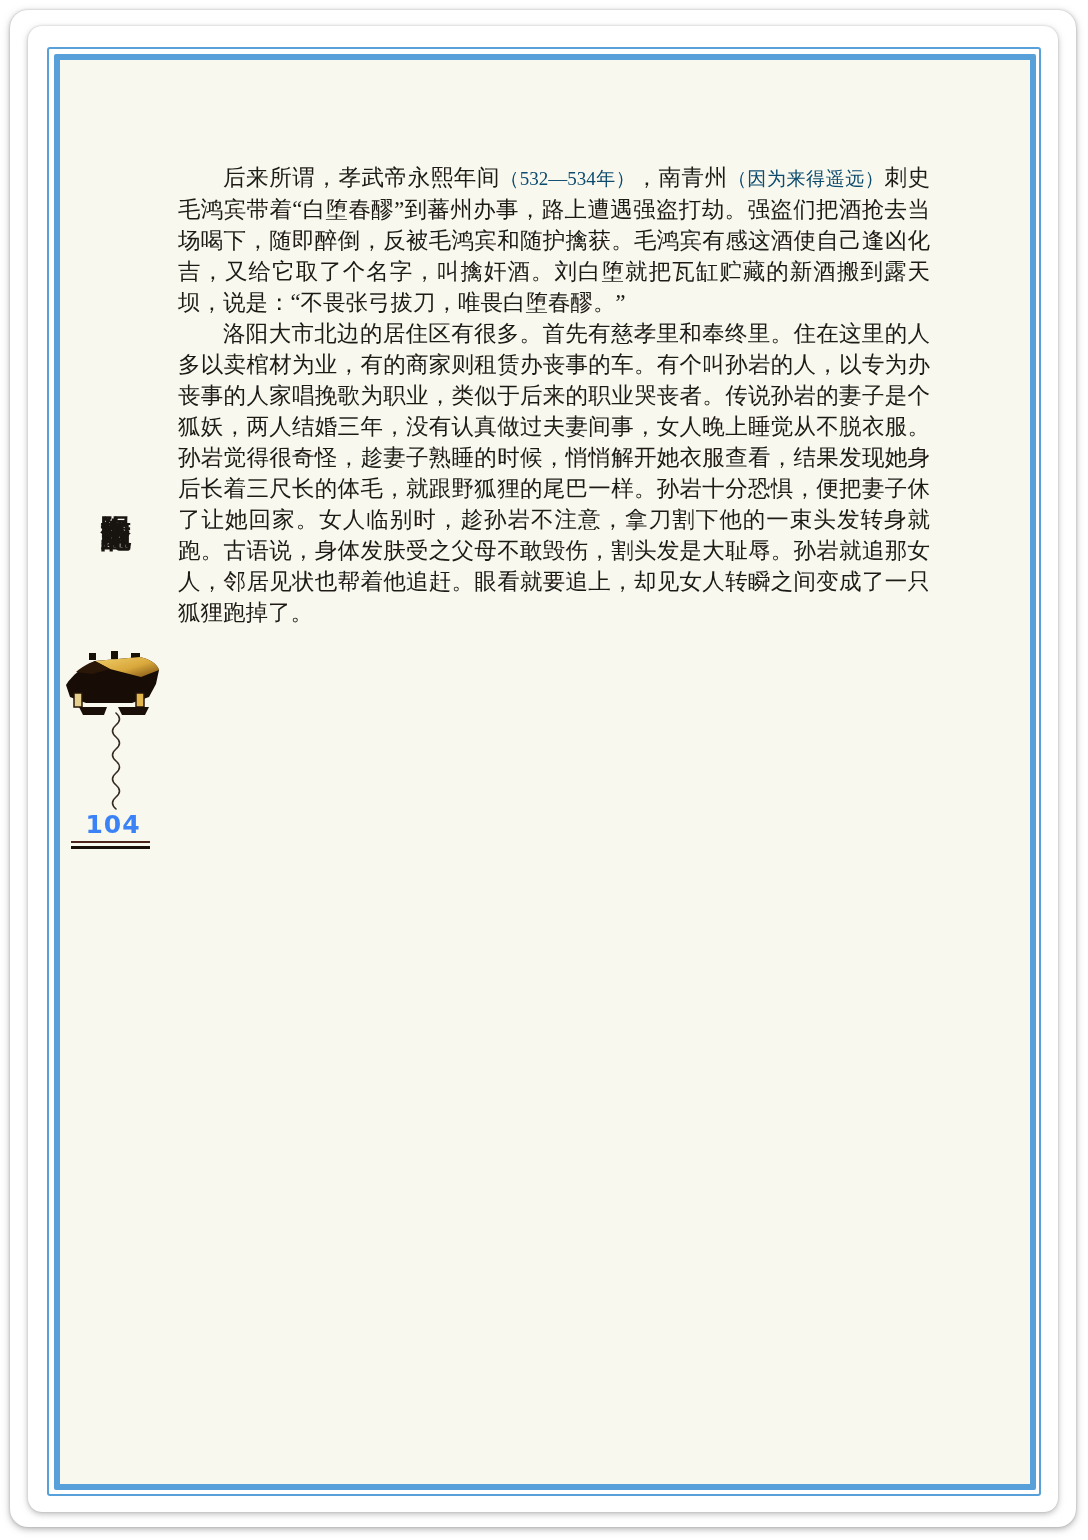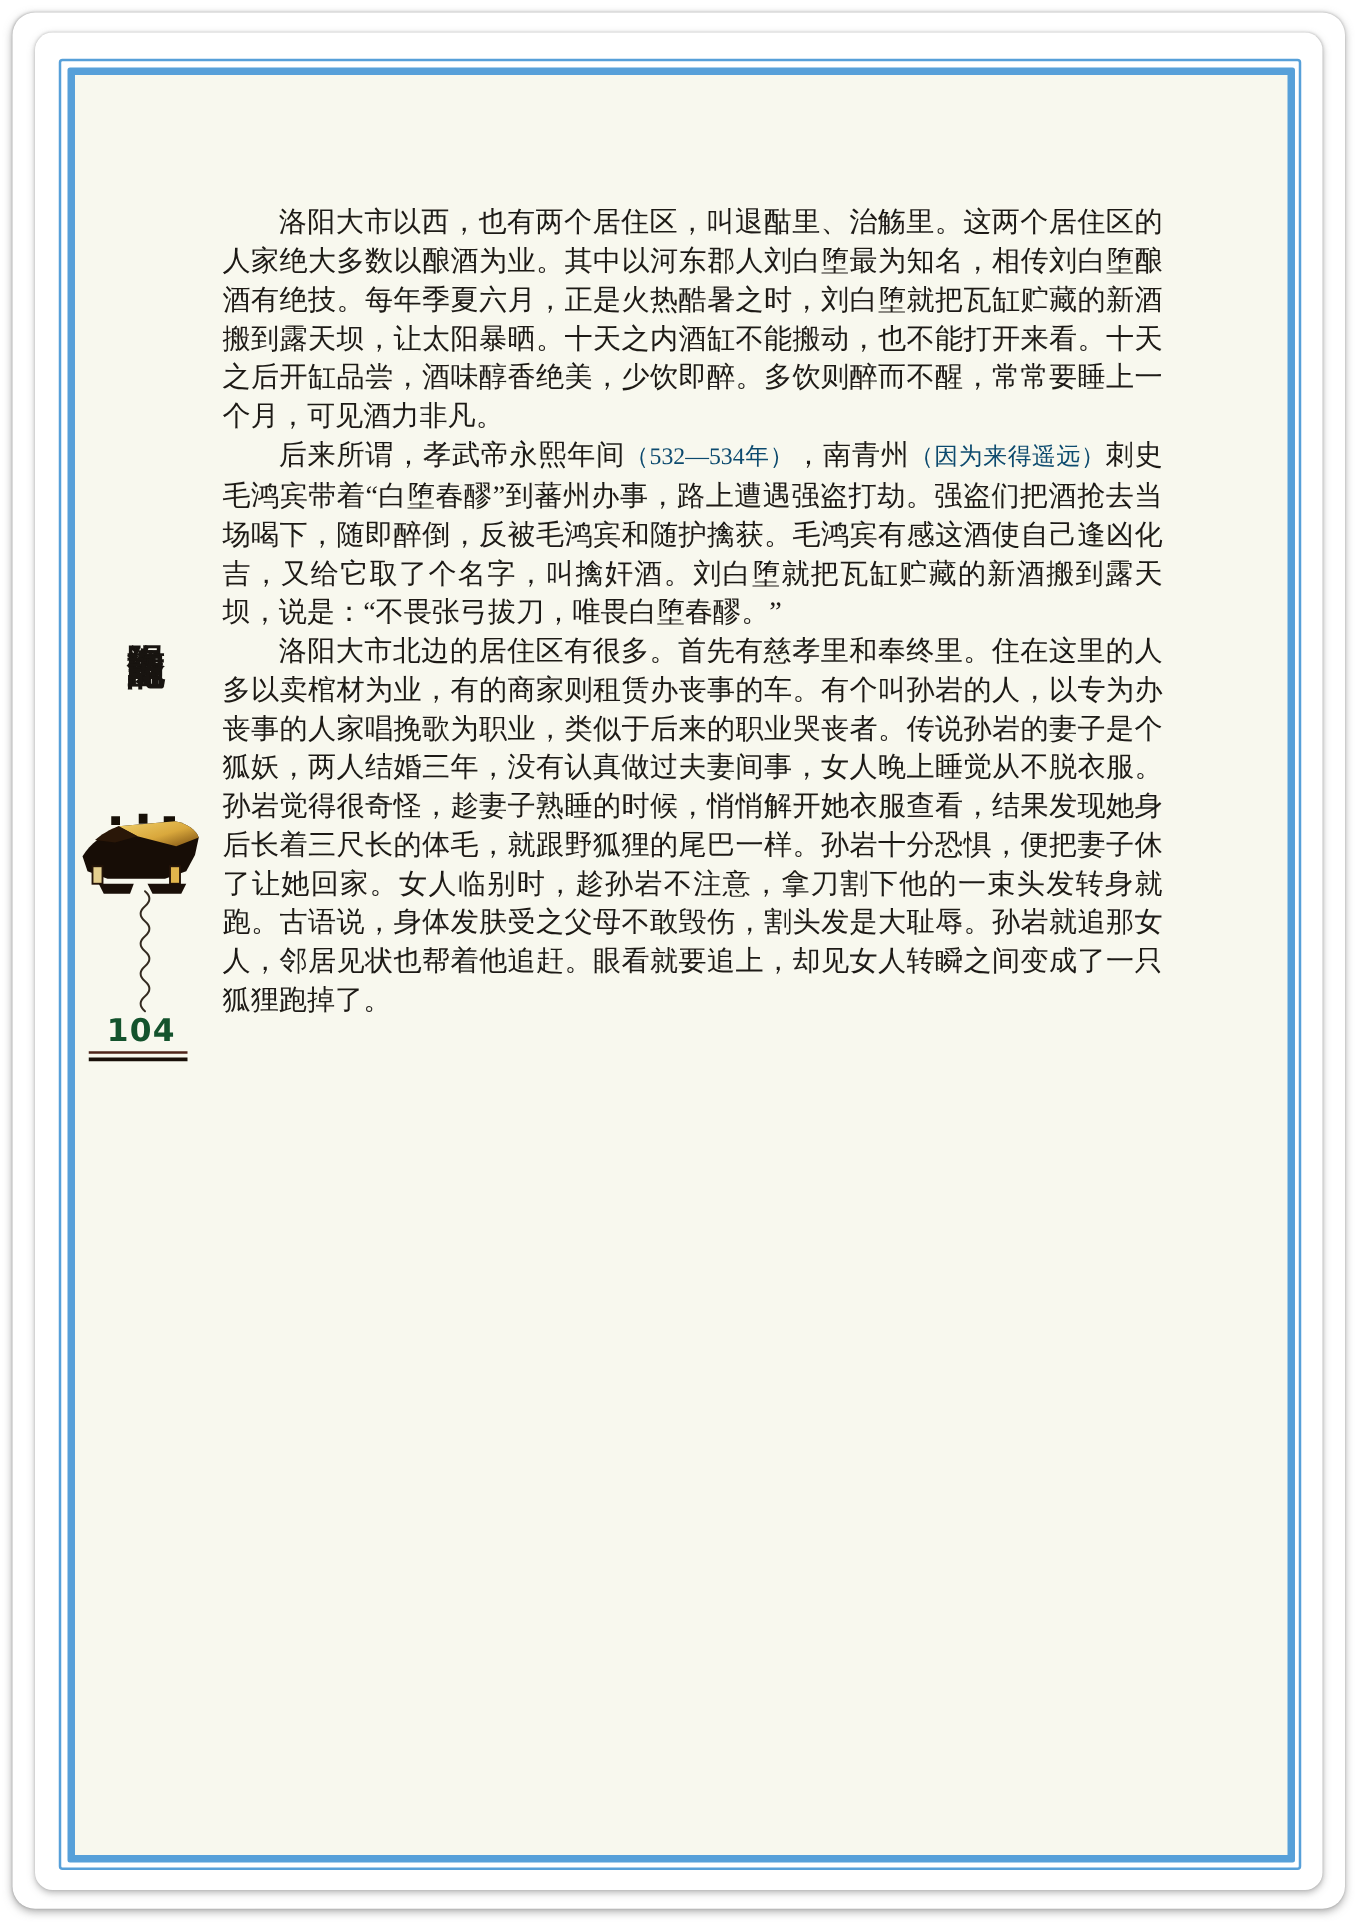--- a/index.html
+++ b/index.html
@@ -42,21 +42,21 @@
     writing-mode:vertical-rl; text-orientation:upright;
     font-size:30px; line-height:40px; letter-spacing:1px;
     font-weight:bold; color:#181410;
     font-family:"DejaVu Serif","Liberation Serif",serif;
   }
   .roof-svg { position:absolute; left:62px; top:650px; }
   .squiggle-svg { position:absolute; left:106px; top:710px; }
   .page-num {
     position:absolute; left:78px; top:810px; width:70px;
     text-align:center; font-family:"DejaVu Sans","Liberation Sans",sans-serif;
-    font-weight:bold; font-size:25px; letter-spacing:1px; color:#14532d;
+    font-weight:bold; font-size:25px; letter-spacing:1px; color:#3b82f6;
   }
   .double-rule {
     position:absolute; left:71px; top:841px; width:79px; height:8px;
     border-top:2px solid #4e241a; border-bottom:3px solid #191009;
   }
 </style>
 </head>
 <body>
 
 <div class="page">
@@ -90,18 +90,17 @@
 
   <svg class="squiggle-svg" width="20" height="102" viewBox="0 0 20 102">
     <path d="M10,3 Q17,9 10,15 T10,27 T10,39 T10,51 T10,63 T10,75 T10,87 T10,99" fill="none" stroke="#342a20" stroke-width="1.6" stroke-linecap="round"></path>
   </svg>
 
   <div class="page-num">104</div>
 
   <div class="double-rule"></div>
 
   <div class="body-text">
-      <p><span>洛阳大市以西，也有两个居住区，叫退酤里、治觞里。这两个居住区的人家绝大多数以酿酒为业。其中以河东郡人刘白堕最为知名，相传刘白堕酿酒有绝技。每年季夏六月，正是火热酷暑之时，刘白堕就把瓦缸贮藏的新酒搬到露天坝，让太阳暴晒。十天之内酒缸不能搬动，也不能打开来看。十天之后开缸品尝，酒味醇香绝美，少饮即醉。多饮则醉而不醒，常常要睡上一个月，可见酒力非凡。</span></p>
       <p><span>后来所谓，孝武帝永熙年间</span><span class="note">（532—534年）</span><span>，南青州</span><span class="note">（因为来得遥远）</span><span>刺史毛鸿宾带着“白堕春醪”到蕃州办事，路上遭遇强盗打劫。强盗们把酒抢去当场喝下，随即醉倒，反被毛鸿宾和随护擒获。毛鸿宾有感这酒使自己逢凶化吉，又给它取了个名字，叫擒奸酒。刘白堕就把瓦缸贮藏的新酒搬到露天坝，说是：“不畏张弓拔刀，唯畏白堕春醪。”</span></p>
       <p><span>洛阳大市北边的居住区有很多。首先有慈孝里和奉终里。住在这里的人多以卖棺材为业，有的商家则租赁办丧事的车。有个叫孙岩的人，以专为办丧事的人家唱挽歌为职业，类似于后来的职业哭丧者。传说孙岩的妻子是个狐妖，两人结婚三年，没有认真做过夫妻间事，女人晚上睡觉从不脱衣服。孙岩觉得很奇怪，趁妻子熟睡的时候，悄悄解开她衣服查看，结果发现她身后长着三尺长的体毛，就跟野狐狸的尾巴一样。孙岩十分恐惧，便把妻子休了让她回家。女人临别时，趁孙岩不注意，拿刀割下他的一束头发转身就跑。古语说，身体发肤受之父母不敢毁伤，割头发是大耻辱。孙岩就追那女人，邻居见状也帮着他追赶。眼看就要追上，却见女人转瞬之间变成了一只狐狸跑掉了。</span></p>
     </div>
 
 </div>
 
 </body></html>

